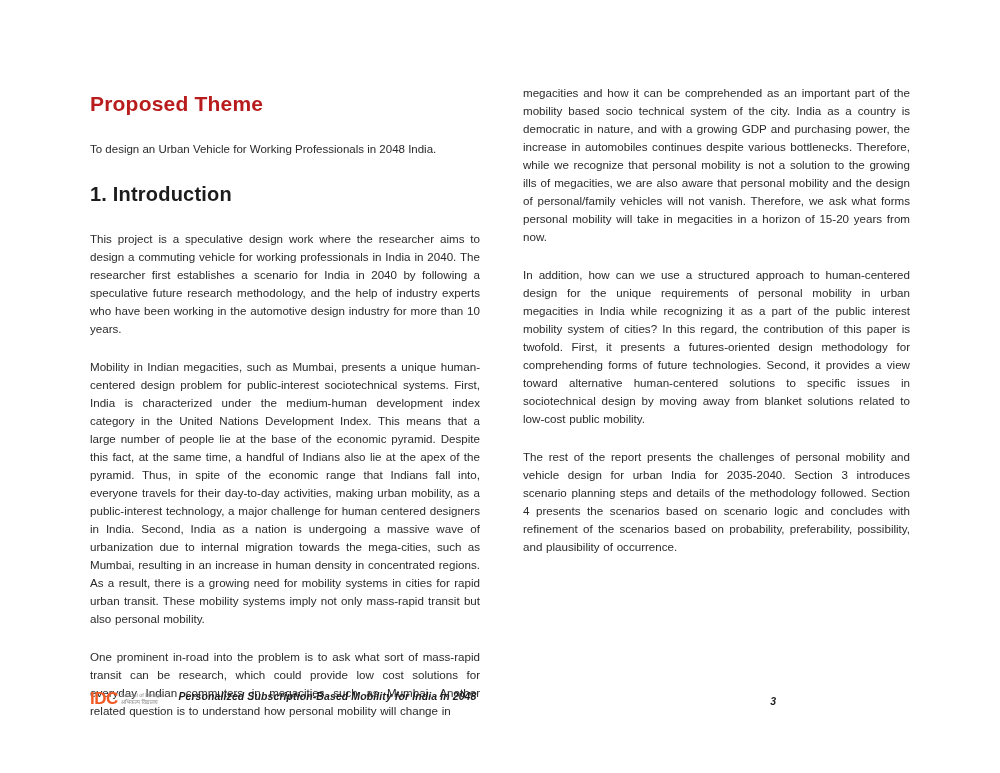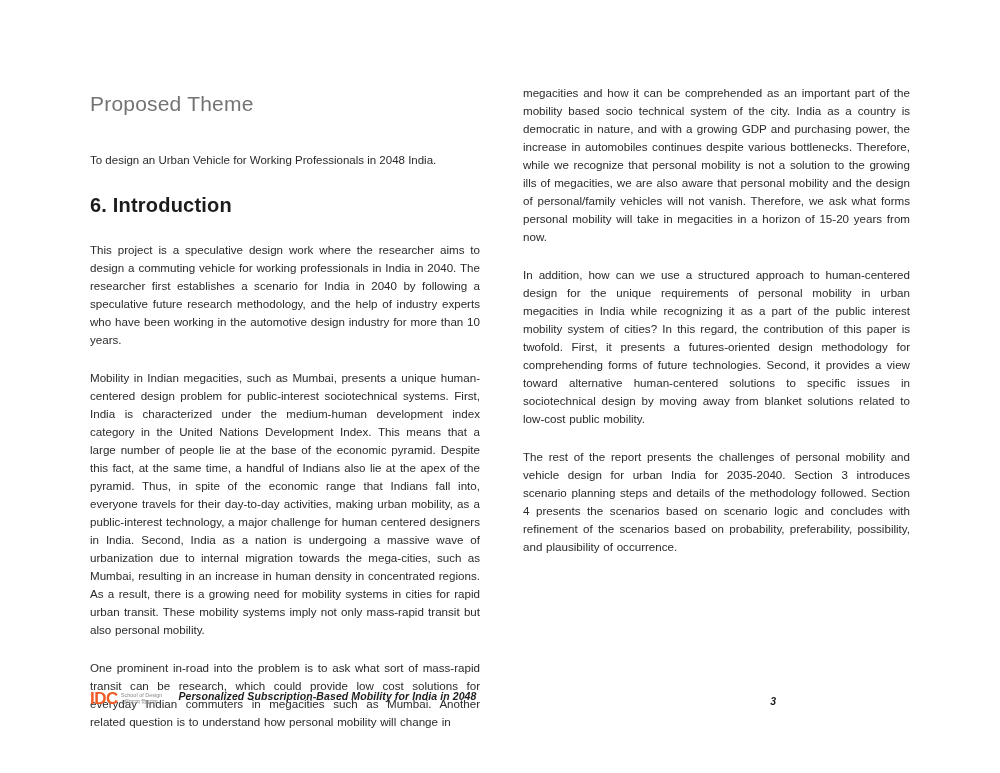--- a/index.html
+++ b/index.html
@@ -9,22 +9,22 @@
     font-family: "Liberation Sans", sans-serif;
     color: #242424;
     overflow: hidden;
   }
   .page { position: relative; width: 1000px; height: 773px; background: #ffffff; }
 
   .col-left  { position: absolute; left: 90px;  top: 92px; width: 390px; }
   .col-right { position: absolute; left: 523px; top: 84px; width: 387px; }
 
   .theme-heading {
-    font-size: 21px; font-weight: 400; letter-spacing: 0.2px;
-    color: #737373; margin-bottom: 36px;
+    font-size: 21px; font-weight: 700; letter-spacing: 0.2px;
+    color: #b91c1c; margin-bottom: 25px;
   }
   .theme-statement {
     font-size: 11.5px; color: #2a2a2a; margin-bottom: 26px; line-height: 16px;
   }
   .section-heading {
     font-size: 20px; font-weight: 700; letter-spacing: 0.2px;
     color: #1c1c1c; margin-bottom: 24px;
   }
   .body-para {
     font-size: 11.6px; line-height: 18px; text-align: justify;
@@ -57,21 +57,21 @@
   }
 </style>
 </head>
 <body>
 
 <div class="page">
 
   <div class="col-left">
     <div class="theme-heading">Proposed Theme</div>
     <div class="theme-statement">To design an Urban Vehicle for Working Professionals in 2048 India.</div>
-    <div class="section-heading">6. Introduction</div>
+    <div class="section-heading">1. Introduction</div>
     <p class="body-para">This project is a speculative design work where the researcher aims to design a commuting vehicle for working professionals in India in 2040. The researcher first establishes a scenario for India in 2040 by following a speculative future research methodology, and the help of industry experts who have been working in the automotive design industry for more than 10 years.</p>
     <p class="body-para">Mobility in Indian megacities, such as Mumbai, presents a unique human-centered design problem for public-interest sociotechnical systems. First, India is characterized under the medium-human development index category in the United Nations Development Index. This means that a large number of people lie at the base of the economic pyramid. Despite this fact, at the same time, a handful of Indians also lie at the apex of the pyramid. Thus, in spite of the economic range that Indians fall into, everyone travels for their day-to-day activities, making urban mobility, as a public-interest technology, a major challenge for human centered designers in India. Second, India as a nation is undergoing a massive wave of urbanization due to internal migration towards the mega-cities, such as Mumbai, resulting in an increase in human density in concentrated regions. As a result, there is a growing need for mobility systems in cities for rapid urban transit. These mobility systems imply not only mass-rapid transit but also personal mobility.</p>
     <p class="body-para">One prominent in-road into the problem is to ask what sort of mass-rapid transit can be research, which could provide low cost solutions for everyday Indian commuters in megacities such as Mumbai. Another related question is to understand how personal mobility will change in</p>
   </div>
 
   <div class="col-right">
     <p class="body-para">megacities and how it can be comprehended as an important part of the mobility based socio technical system of the city. India as a country is democratic in nature, and with a growing GDP and purchasing power, the increase in automobiles continues despite various bottlenecks. Therefore, while we recognize that personal mobility is not a solution to the growing ills of megacities, we are also aware that personal mobility and the design of personal/family vehicles will not vanish. Therefore, we ask what forms personal mobility will take in megacities in a horizon of 15-20 years from now.</p>
     <p class="body-para">In addition, how can we use a structured approach to human-centered design for the unique requirements of personal mobility in urban megacities in India while recognizing it as a part of the public interest mobility system of cities? In this regard, the contribution of this paper is twofold. First, it presents a futures-oriented design methodology for comprehending forms of future technologies. Second, it provides a view toward alternative human-centered solutions to specific issues in sociotechnical design by moving away from blanket solutions related to low-cost public mobility.</p>
     <p class="body-para">The rest of the report presents the challenges of personal mobility and vehicle design for urban India for 2035-2040. Section 3 introduces scenario planning steps and details of the methodology followed. Section 4 presents the scenarios based on scenario logic and concludes with refinement of the scenarios based on probability, preferability, possibility, and plausibility of occurrence.</p>
   </div>

